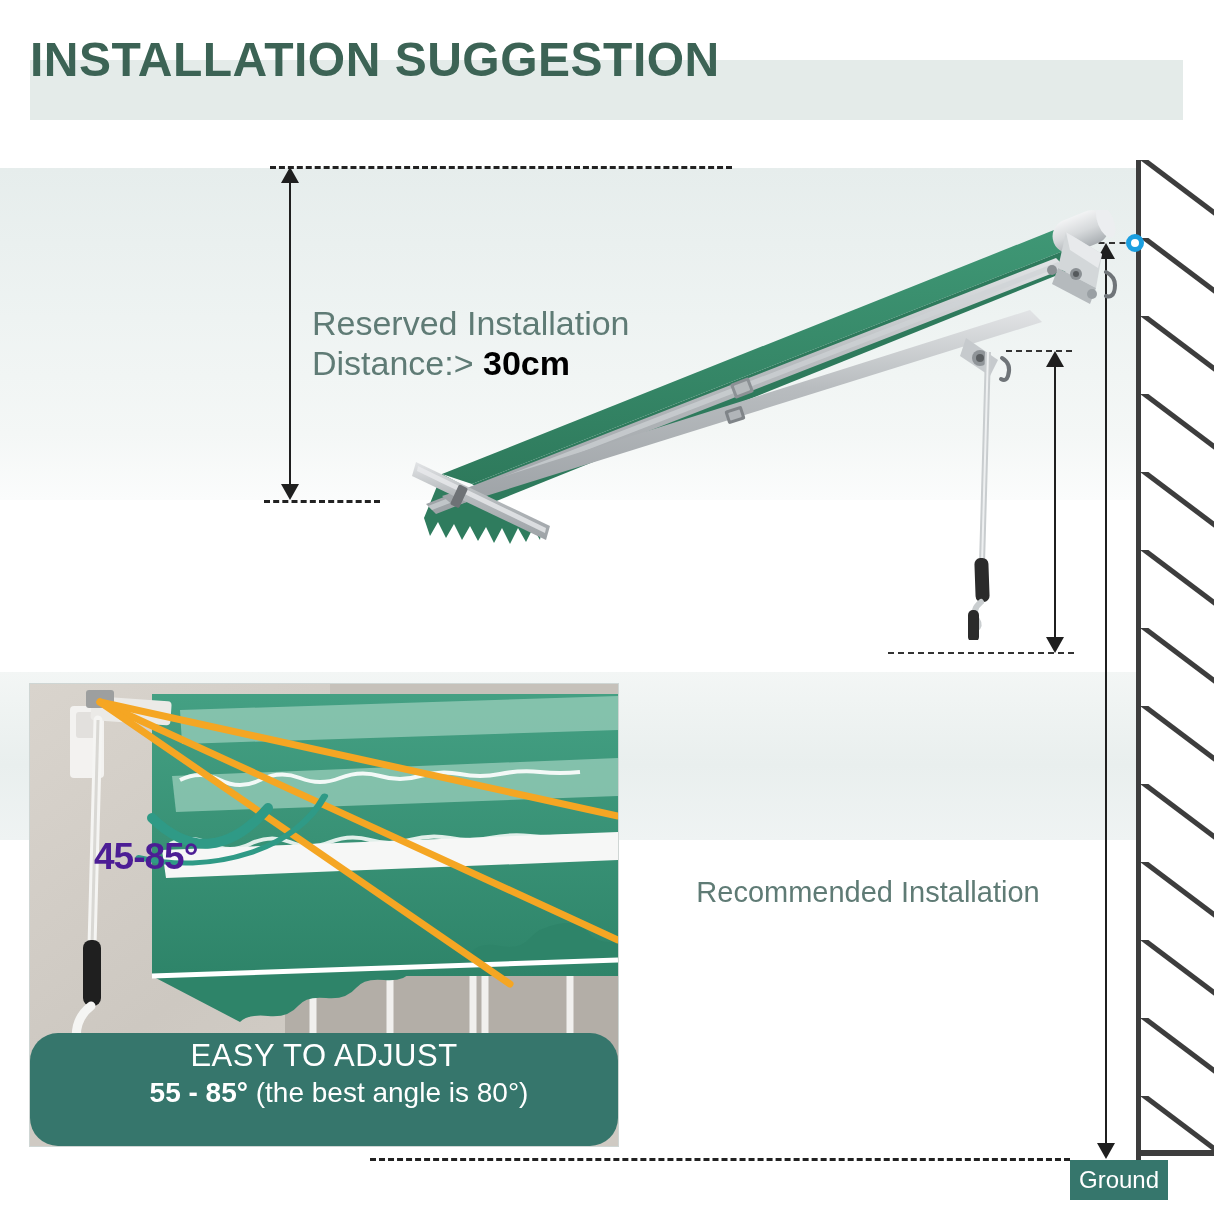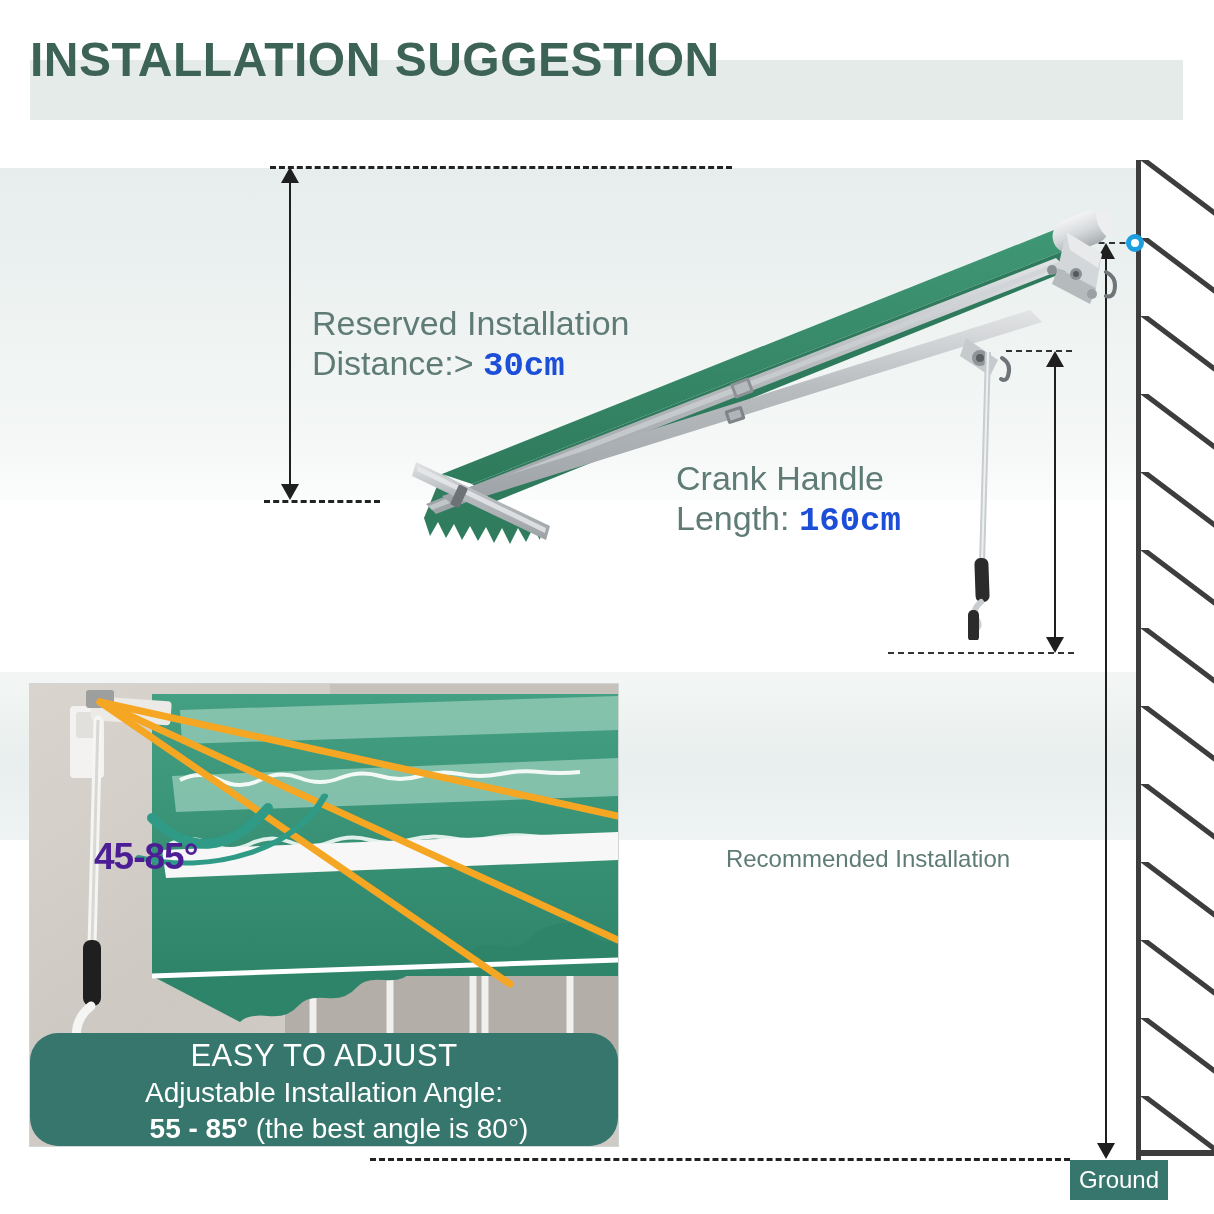--- a/index.html
+++ b/index.html
@@ -47,24 +47,24 @@
   
   .dash-h{position:absolute;height:0;border-top:3px dashed #222;}
   .dash-h.thin{border-top:2px dashed #333;}
   .vline{position:absolute;width:2px;background:#1f1f1f;}
   .arrow-up,.arrow-down{position:absolute;width:0;height:0;}
   .arrow-up{border-left:9px solid transparent;border-right:9px solid transparent;border-bottom:16px solid #1f1f1f;}
   .arrow-down{border-left:9px solid transparent;border-right:9px solid transparent;border-top:16px solid #1f1f1f;}
 
   
   .callout{position:absolute;color:#5f7b75;line-height:1.18;}
-  .callout .b{color:#1d4ed8;font-weight:bold;font-family:Liberation Mono, monospace;}
+  .callout .b{color:#000000;font-weight:bold;}
   .callout.c1{left:312px;top:255px;font-size:34px;margin-top:48px;}
   .callout.c2{left:676px;top:458px;font-size:34px;}
-  .callout.c3{left:648px;top:845px;font-size:24px;text-align:center;width:440px;}
+  .callout.c3{left:648px;top:875px;font-size:29px;text-align:center;width:440px;}
 
   
   #awning{position:absolute;left:390px;top:210px;width:730px;height:350px;}
 
   
   .inset{
     position:absolute;left:30px;top:684px;width:588px;height:462px;
     overflow:hidden;background:#cfcac3;
     box-shadow:0 0 0 1px #cfd6d4;
   }
@@ -125,26 +125,20 @@
       <span>Distance:&gt; </span><span class="b">30cm</span>
     </div>
   </div>
 
   <div class="dash-h thin" style="left:1006px;top:350px;width:66px;"></div>
   <div class="dash-h thin" style="left:888px;top:652px;width:186px;"></div>
   <div class="vline" style="left:1054px;top:354px;height:292px;"></div>
   <div class="arrow-up" style="left:1046px;top:351px;"></div>
   <div class="arrow-down" style="left:1046px;top:637px;"></div>
 
-  <div class="callout c2">
-    <div>Crank Handle</div>
-    <div>
-      <span>Length: </span><span class="b">160cm</span>
-    </div>
-  </div>
 
   <div class="dash-h thin" style="left:1088px;top:242px;width:48px;"></div>
   <div class="vline" style="left:1105px;top:248px;height:905px;"></div>
   <div class="arrow-up" style="left:1097px;top:243px;"></div>
   <div class="arrow-down" style="left:1097px;top:1143px;"></div>
 
   <div class="callout c3">
     <div>Recommended Installation</div>
   </div>
 
@@ -312,21 +306,20 @@
         <rect x="53" y="256" width="18" height="66" rx="8" fill="#1f1f1f"></rect>
         <path d="M61,322 q-18,14 -14,38 q2,18 -14,26" stroke="#f5f5f3" stroke-width="9" fill="none" stroke-linecap="round"></path>
       </g>
     </svg>
   </div>
 
   <div class="angle-label">45-85°</div>
 
   <div class="inset-caption">
     <div class="cap-line1">EASY TO ADJUST</div>
-    <div class="cap-line2">Adjustable Installation Angle:</div>
     <div class="cap-line3">
       <span class="b">55 - 85°</span><span> (the best angle is 80°)</span>
     </div>
   </div>
 
   <div class="ground-dash"></div>
   <div class="ground-label">Ground</div>
 
 </div>
 

